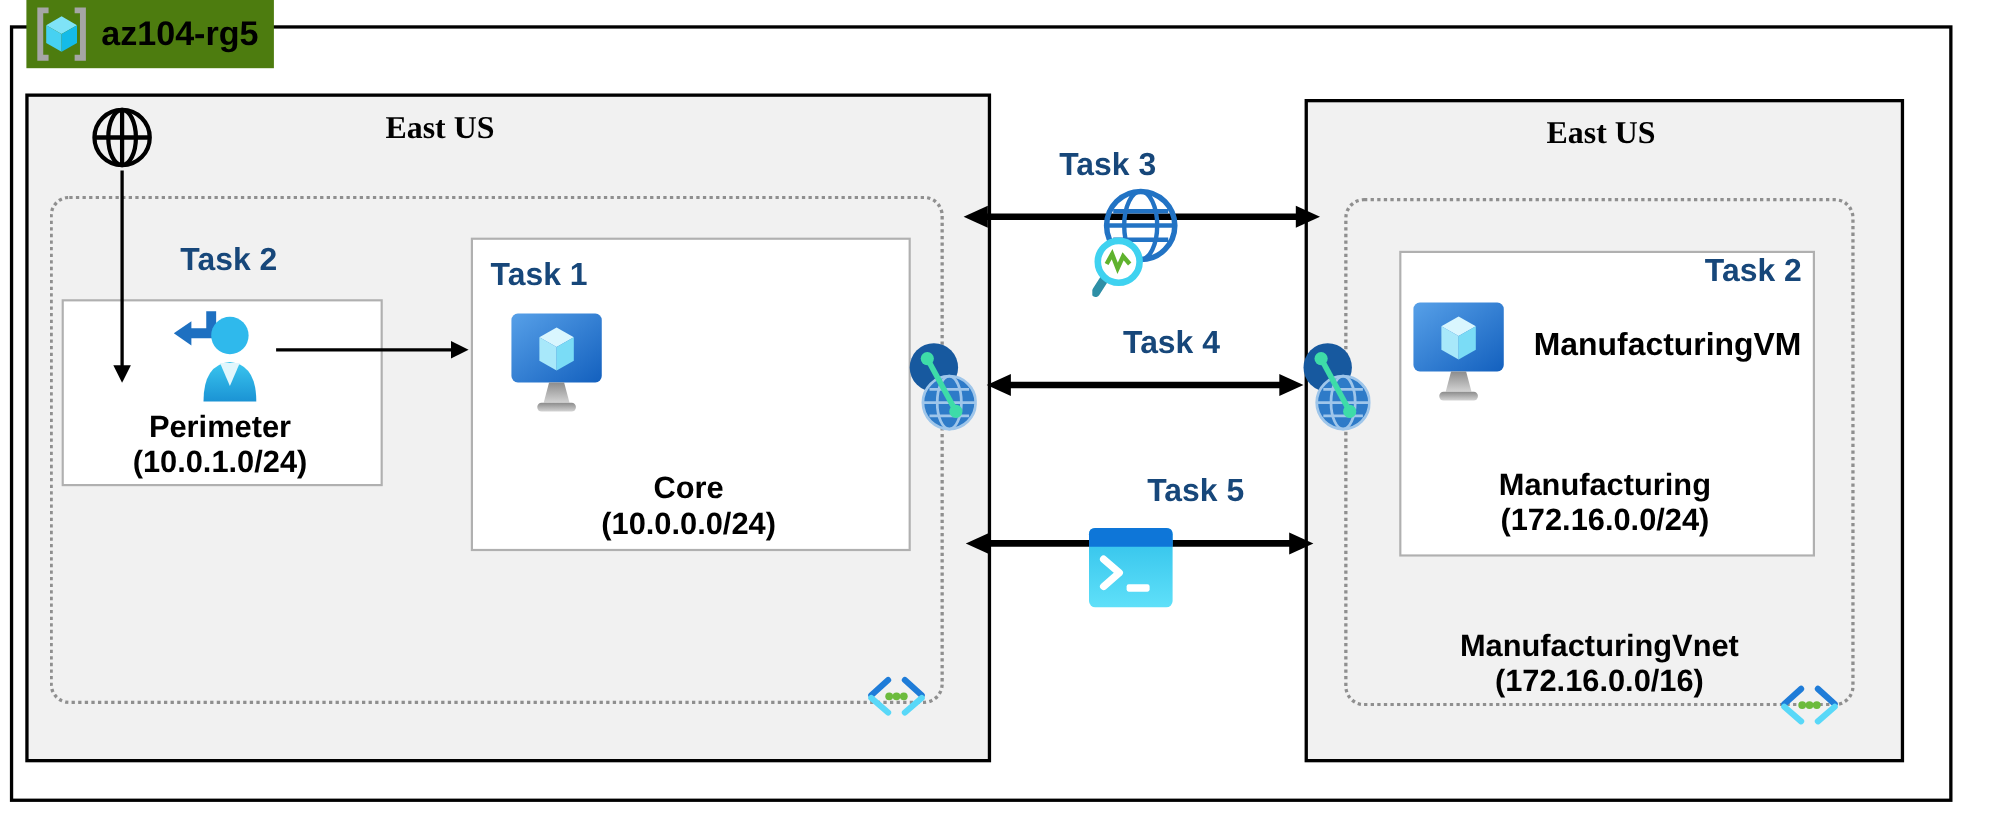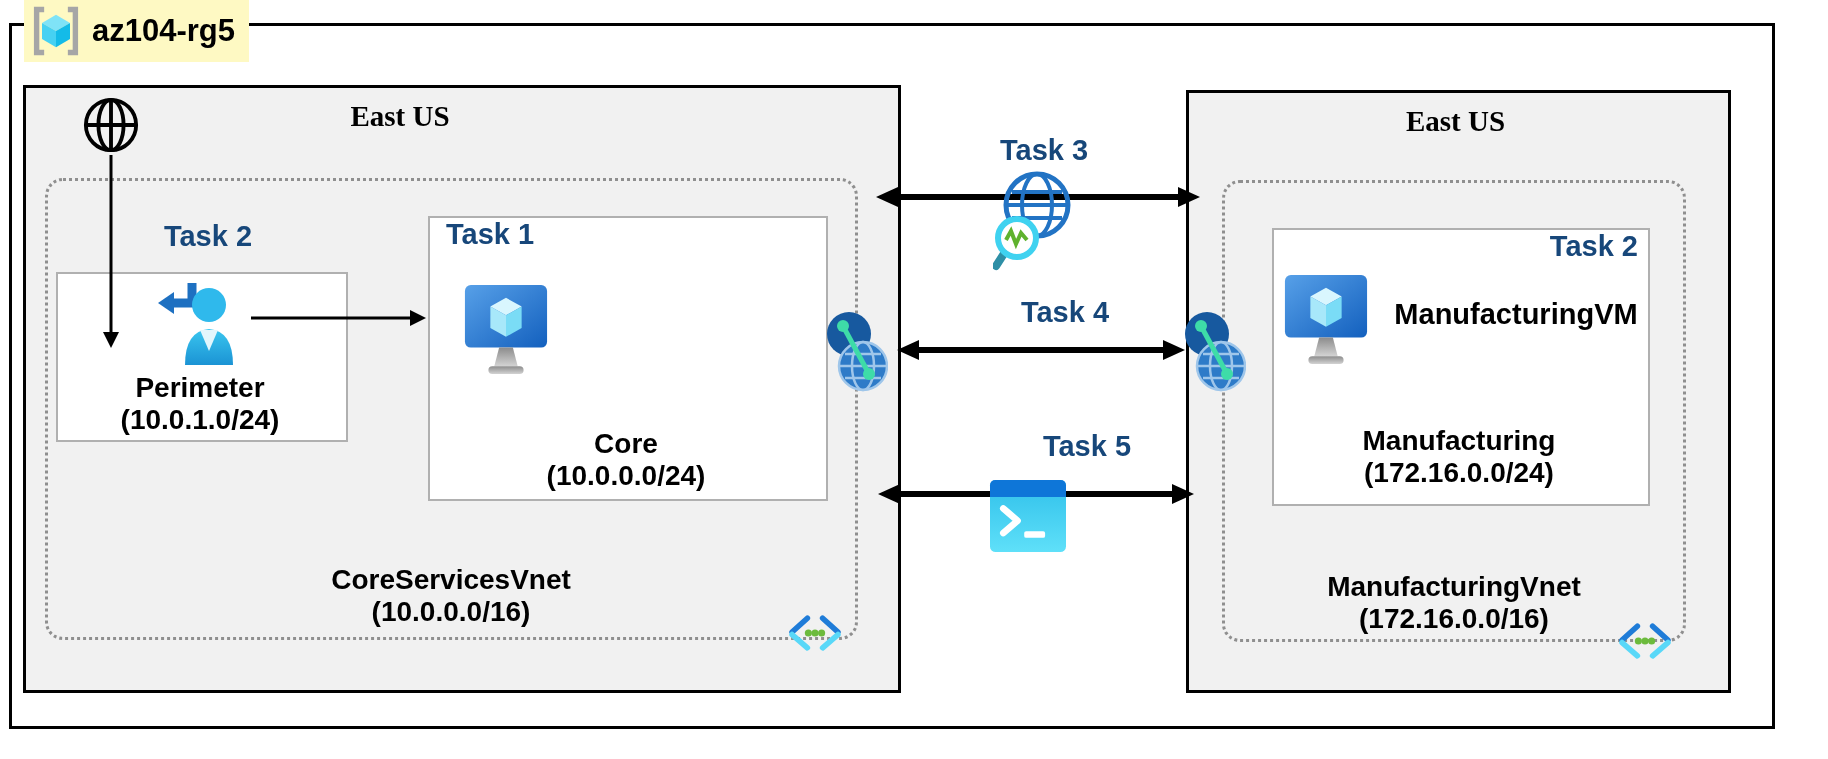--- a/index.html
+++ b/index.html
@@ -1,21 +1,21 @@
 <!DOCTYPE html>
 <html><head>
 <meta charset="utf-8">
 <style>
   html,body{margin:0;padding:0;background:#fff;}
   #canvas{position:relative;width:1828px;height:759px;background:#fff;overflow:hidden;
           font-family:"Liberation Sans",sans-serif;font-weight:bold;color:#000;}
   .abs{position:absolute;}
   .outer-box{left:9px;top:23px;width:1760px;height:700px;border:3px solid #000;z-index:0;}
   .rg-label{left:24px;top:0;height:62px;display:flex;align-items:center;gap:8px;
-            background:#fef9c3;padding:0 14px 0 4px;z-index:6;}
+            background:#4d7c0f;padding:0 14px 0 4px;z-index:6;}
   .rg-label .txt{font-size:31px;}
   .region{background:#F1F1F1;border:3px solid #000;z-index:1;}
   .region-left{left:23px;top:85px;width:872px;height:602px;}
   .region-right{left:1186px;top:90px;width:539px;height:597px;}
   .region-title{z-index:5;font-size:29px;text-align:center;font-family:Liberation Serif, serif;}
   .dotted{border:3px dotted #8F8F8F;border-radius:18px;z-index:2;}
   .dotted-left{left:45px;top:178px;width:807px;height:456px;}
   .dotted-right{left:1222px;top:180px;width:458px;height:456px;}
   .white-box{background:#fff;border:2px solid #B0B0B0;z-index:2;}
   .perimeter-box{left:56px;top:272px;width:288px;height:166px;}
@@ -206,44 +206,40 @@
     <circle cx="68" cy="35" r="7" fill="#6CBB3D"></circle>
   </svg>
 
   <div class="abs task-label" style="left:133px;top:220px;width:150px;text-align:center;">Task 2</div>
 
   <div class="abs lbl" style="left:56px;top:372px;width:288px;">
     <div>Perimeter</div>
     <div>(10.0.1.0/24)</div>
   </div>
 
-  <div class="abs task-label" style="left:446px;top:218px;">Task 1</div>
+  <div class="abs task-label" style="left:446px;top:234px;">Task 1</div>
 
 
   <div class="abs lbl" style="left:428px;top:428px;width:396px;">
     <div>Core</div>
     <div>(10.0.0.0/24)</div>
   </div>
 
-  <div class="abs lbl" style="left:245px;top:564px;width:412px;">
-    <div>CoreServicesVnet</div>
-    <div>(10.0.0.0/16)</div>
-  </div>
 
   <div class="abs task-label" style="left:1450px;top:230px;width:188px;text-align:right;">Task 2</div>
 
   <div class="abs lbl vm-name" style="left:1376px;top:298px;width:280px;">ManufacturingVM</div>
 
   <div class="abs lbl" style="left:1272px;top:425px;width:374px;">
     <div>Manufacturing</div>
     <div>(172.16.0.0/24)</div>
   </div>
 
   <div class="abs lbl" style="left:1246px;top:571px;width:416px;">
     <div>ManufacturingVnet</div>
     <div>(172.16.0.0/16)</div>
   </div>
 
-  <div class="abs task-label" style="left:1000px;top:134px;width:150px;text-align:left;">Task 3</div>
+  <div class="abs task-label" style="left:932px;top:134px;width:150px;text-align:center;">Task 3</div>
   <div class="abs task-label" style="left:990px;top:296px;width:150px;text-align:center;">Task 4</div>
   <div class="abs task-label" style="left:1012px;top:430px;width:150px;text-align:center;">Task 5</div>
 
 </div>
 
 </body></html>

